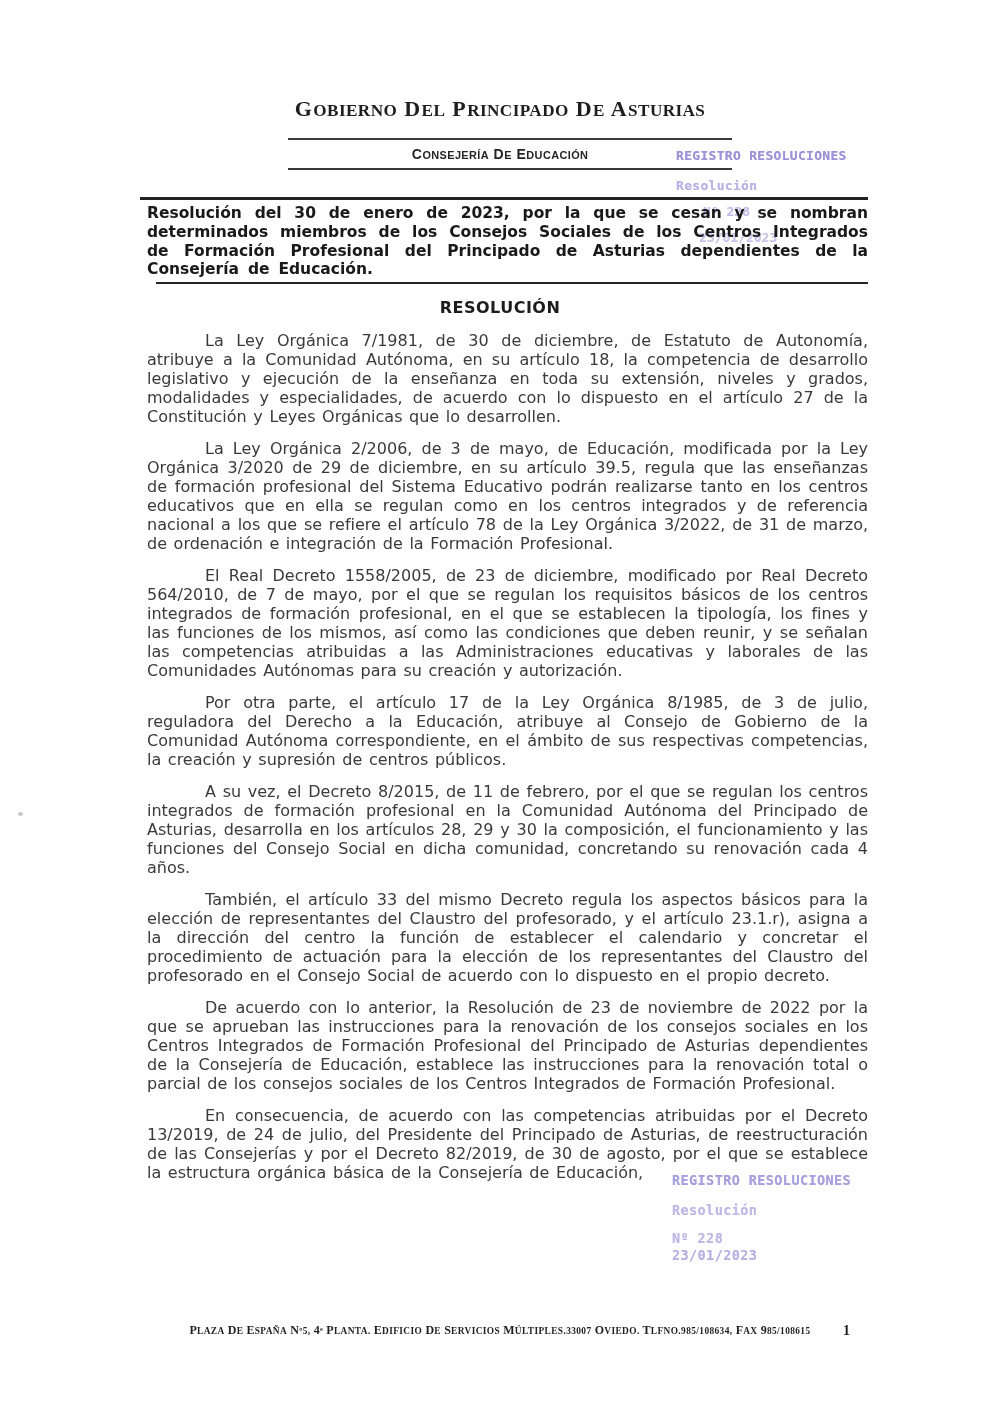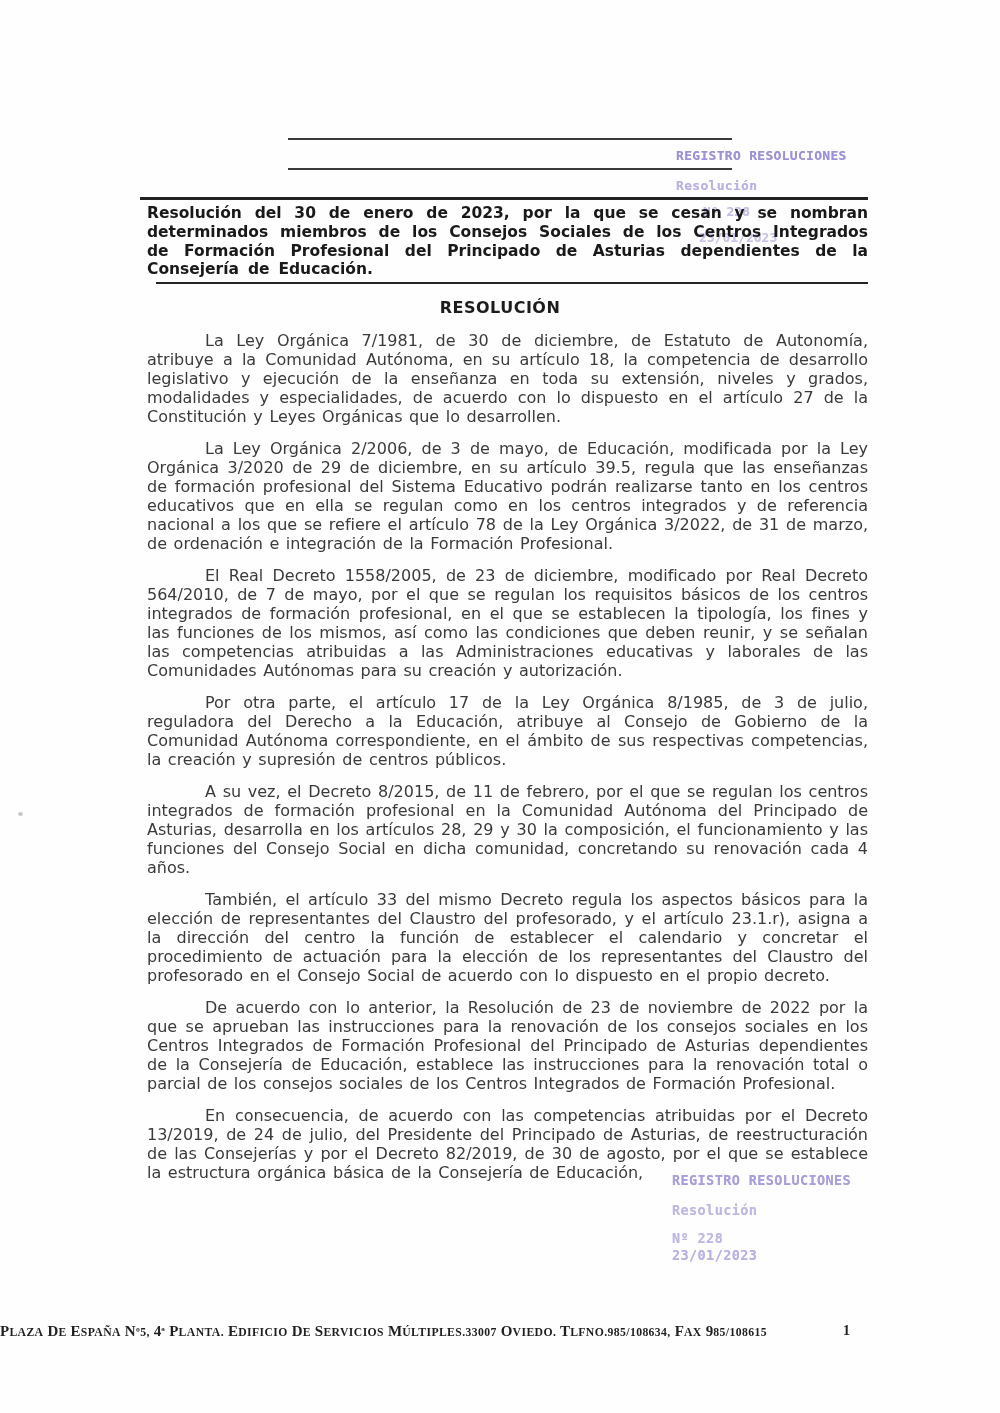--- a/index.html
+++ b/index.html
@@ -51,39 +51,41 @@
   }
   
   .body-text{
     position:absolute;left:147px;top:331px;width:721px;
     font-size:16px;line-height:19px;color:#3a3a3a;text-align:justify;
     word-spacing:1.5px;
   }
   .body-text p{margin:0 0 13px 0;text-indent:58px;}
   
   .footer-address{
-    position:absolute;top:1323px;left:0;width:1000px;
-    font-family:"Liberation Serif",serif;font-size:15px;font-weight:600;
+    position:absolute;top:1323px;left:0;width:1000px;text-align:center;
+    font-family:"Liberation Serif",serif;font-size:12px;font-weight:600;
     color:#1f1f1f;letter-spacing:.2px;white-space:nowrap;
   }
   .page-number{
     position:absolute;left:843px;top:1323px;
     font-family:"Liberation Serif",serif;font-size:14px;font-weight:700;color:#1f1f1f;
   }
   .scan-speck{
     position:absolute;left:18px;top:812px;width:5px;height:4px;
     background:#c8c8c8;border-radius:50%;
   }
 </style>
 </head>
 <body>
 
 <div class="page">
 
+  <div class="org-title sc">G<span class="sc-s">OBIERNO</span> D<span class="sc-s">EL</span> P<span class="sc-s">RINCIPADO</span> D<span class="sc-s">E</span> A<span class="sc-s">STURIAS</span></div>
   <div class="rule rule-org"></div>
+  <div class="dept-title sc">C<span class="sc-s">ONSEJERÍA</span> D<span class="sc-s">E</span> E<span class="sc-s">DUCACIÓN</span></div>
   <div class="rule rule-dept"></div>
 
   <div class="stamp st-top-1">REGISTRO RESOLUCIONES</div>
   <div class="stamp st-top-2">Resolución</div>
   <div class="stamp st-mid-1">Nº 228</div>
   <div class="stamp st-mid-2">23/01/2023</div>
 
   <div class="rule rule-title-top"></div>
   <div class="res-title">Resolución del 30 de enero de 2023, por la que se cesan y se nombran determinados miembros de los Consejos Sociales de los Centros Integrados de Formación Profesional del Principado de Asturias dependientes de la Consejería de Educación.</div>
   <div class="rule rule-title-bottom"></div>

